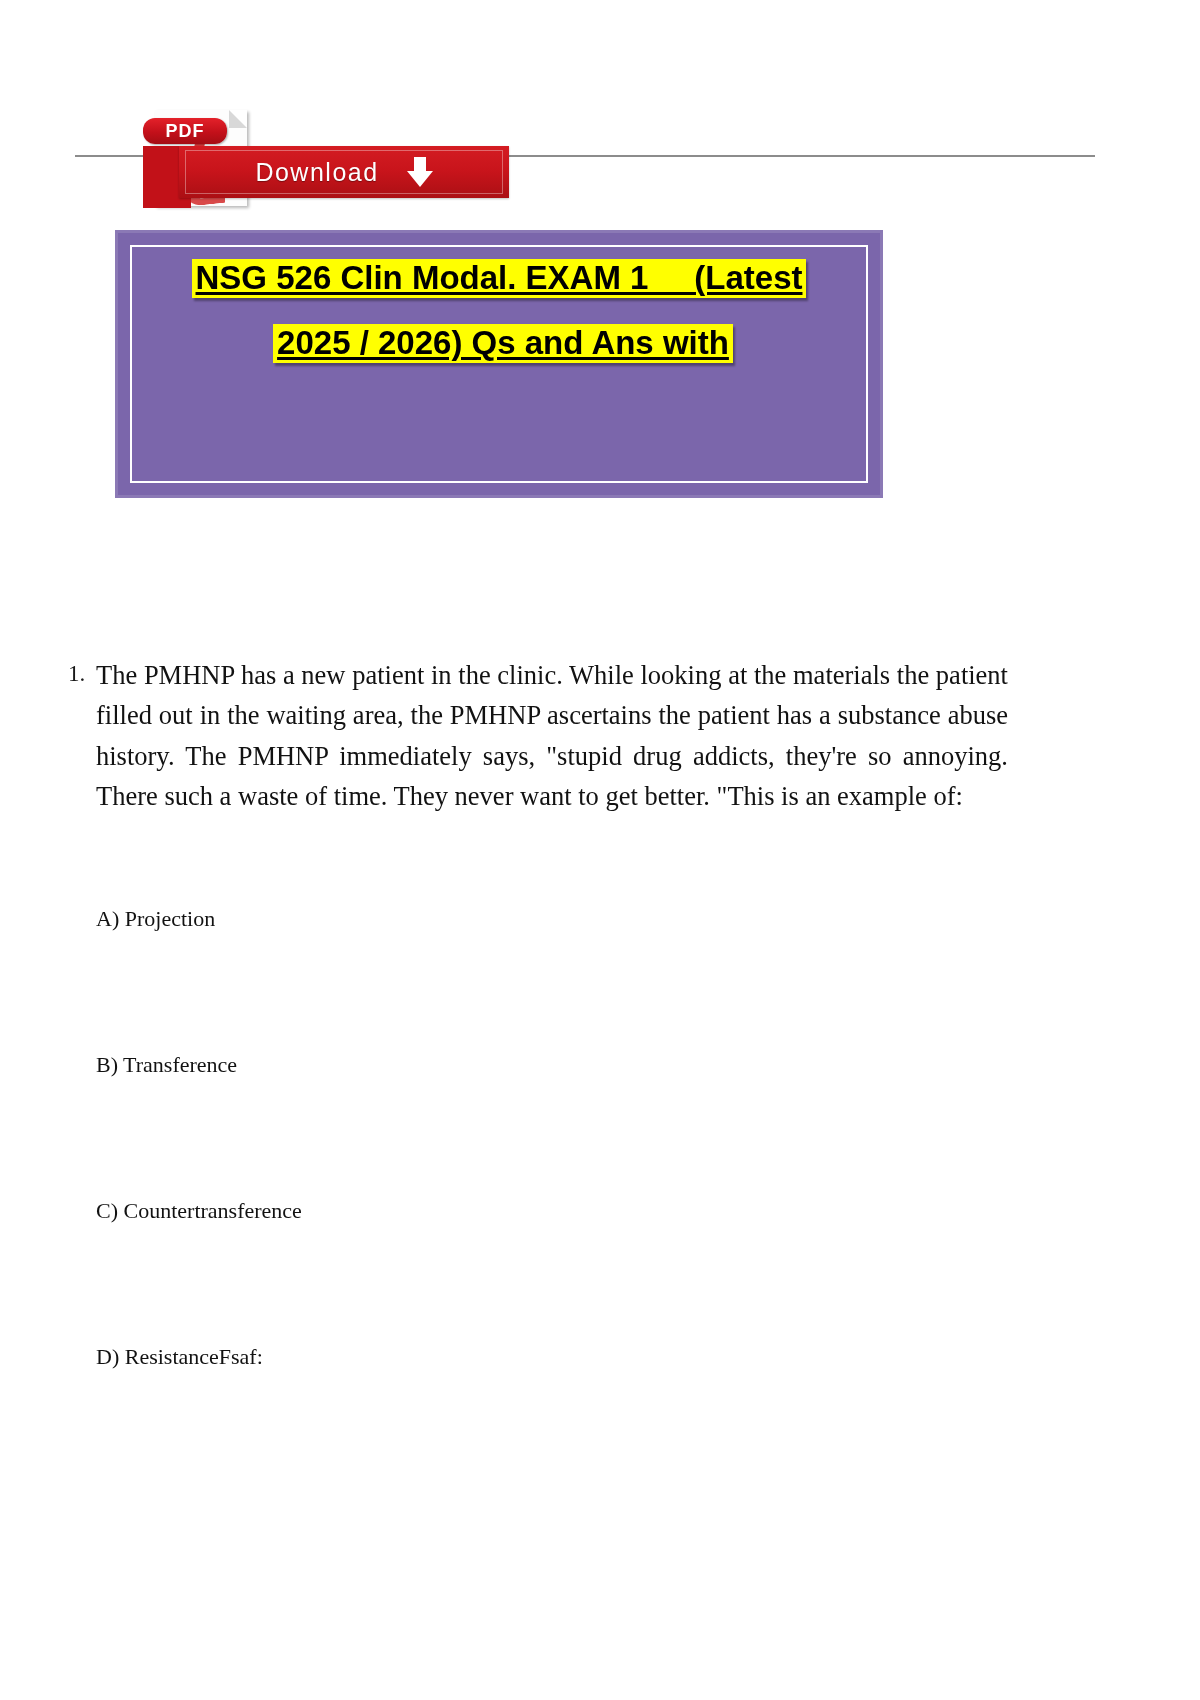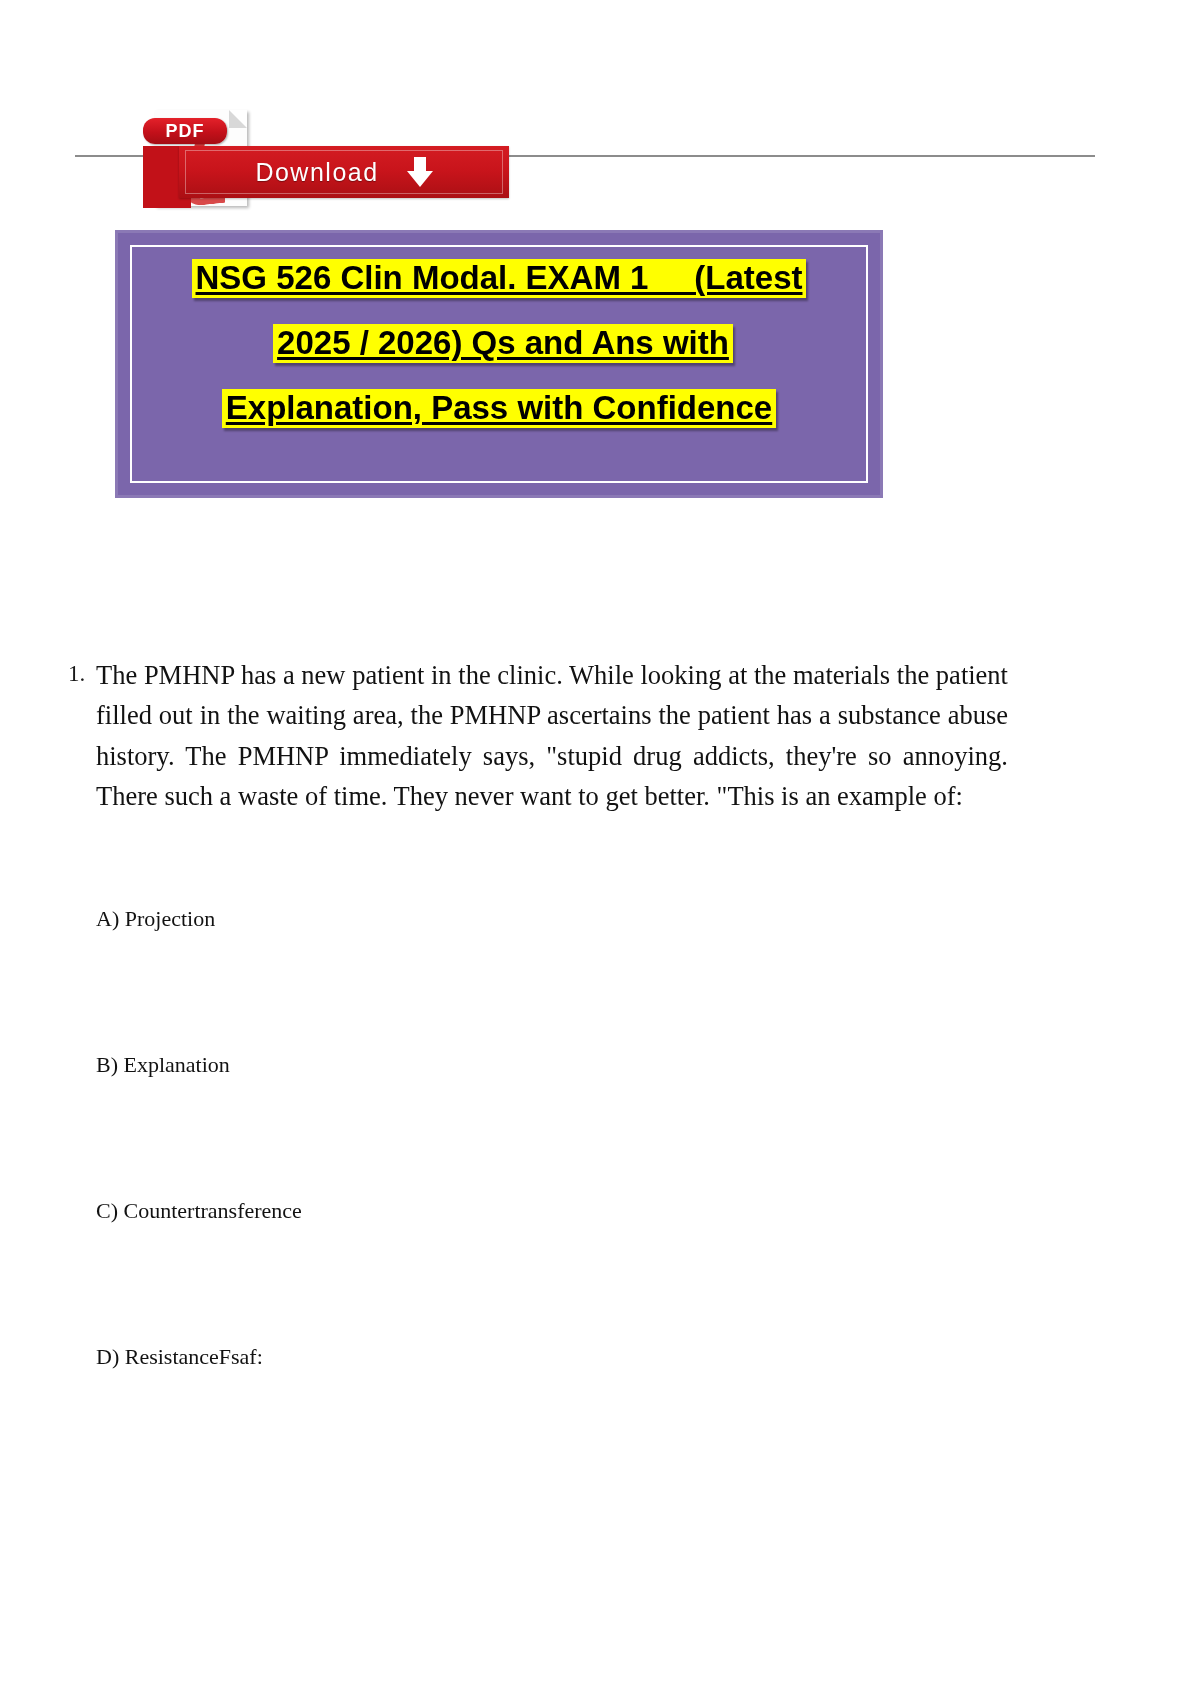--- a/index.html
+++ b/index.html
@@ -262,31 +262,30 @@
             <span class="head"></span>
         </span>
       </div>
     </div>
   </div>
 
   <div class="title-banner">
     <div class="title-banner-inner">
       <div class="title-line l1">NSG 526 Clin Modal. EXAM 1     (Latest</div>
       <div class="title-line l2">2025 / 2026) Qs and Ans with</div>
-      <div class="title-line l3">Explanation, Pass with Confidence</div>
     </div>
   </div>
 
   <div class="question-block">
     <div class="q-row">
       <div class="q-number">1.</div>
       <div class="q-text">The PMHNP has a new patient in the clinic. While looking at the materials the  patient filled out in the waiting area, the PMHNP ascertains the patient has a substance abuse  history.  The  PMHNP  immediately  says, "stupid  drug addicts, they're so annoying. There such a waste of time. They never want to get better. "This is an example of:</div>
     </div>
   </div>
 
   <div class="options">
     <div class="option">A) Projection</div>
-    <div class="option">B) Explanation</div>
+    <div class="option">B) Transference</div>
     <div class="option">C) Countertransference</div>
     <div class="option">D) ResistanceFsaf:</div>
   </div>
 
 </div>
 
 </body></html>

